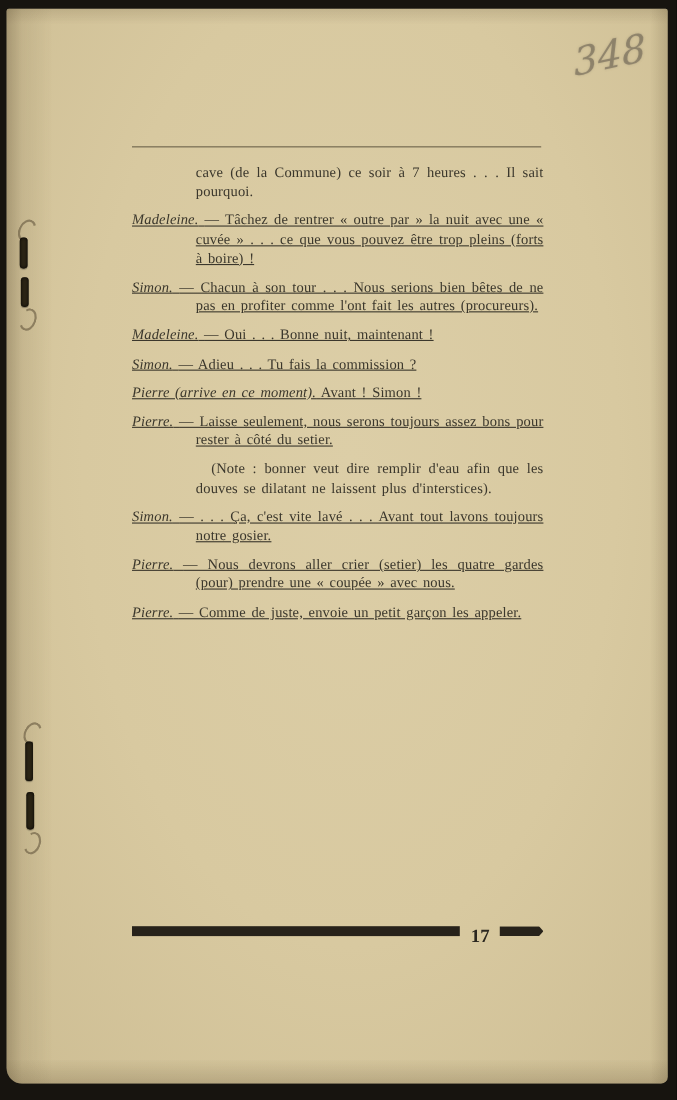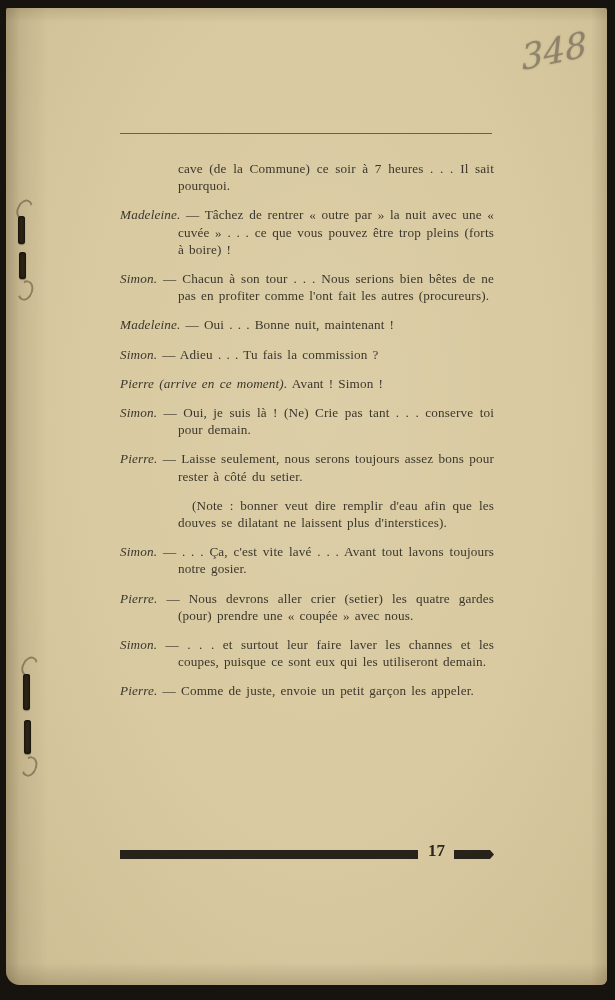--- a/index.html
+++ b/index.html
@@ -42,29 +42,29 @@
     font-size:35px; line-height:1;
     color:rgba(116,106,88,0.62);
     text-shadow:0 0 2px rgba(116,106,88,0.35);
     transform:rotate(-12deg) skewX(-8deg);
   }
   .textblock {
     position:absolute; left:114px; top:140px; width:374px;
     color:#3b372c; font-size:13.2px; line-height:17.2px;
     text-align:justify; word-spacing:1.6px; letter-spacing:0.15px;
   }
-  .textblock p { margin:12px 0 9px 0; }
-  .hang { padding-left:58px; text-indent:-58px; }
+  .textblock p { margin:0 0 9px 0; }
+  .hang { padding-left:58px; text-indent:-58px;text-decoration:underline; }
   .cont { padding-left:58px; }
   .note { padding-left:58px; text-indent:14px; margin-top:-6px; }
   .speaker { font-style:italic; }
   .term { }
   .footer {
     position:absolute; left:114px; top:834px; width:374px;
-    display:flex; align-items:flex-end;
+    display:flex; align-items:flex-start;
   }
   .bar-long { flex:1; height:9px; background:#27221a; }
   .pageno {
     margin:0 9px 0 10px; font-weight:bold; font-size:17px;
     color:#2b2720; line-height:1;
   }
   .bar-short {
     width:40px; height:9px; background:#27221a;
     clip-path:polygon(0 0, 90% 0, 100% 50%, 90% 100%, 0 100%);
   }
@@ -89,26 +89,24 @@
 
     <div class="rule"></div>
 
     <div class="textblock">
       <p class="cont"><span class="speaker"></span><span>cave (de la Commune) ce soir à 7 heures . . . Il sait pourquoi.</span></p>
       <p class="hang"><span class="speaker">Madeleine.</span> <span>— Tâchez de rentrer « outre par » la nuit avec une « cuvée » . . .  ce que vous pouvez être trop pleins (forts à boire) !</span></p>
       <p class="hang"><span class="speaker">Simon.</span> <span>— Chacun à son tour . . .  Nous serions bien bêtes de ne pas en profiter comme l'ont fait les autres (procureurs).</span></p>
       <p class="hang"><span class="speaker">Madeleine.</span> <span>— Oui . . .  Bonne nuit, maintenant !</span></p>
       <p class="hang"><span class="speaker">Simon.</span> <span>— Adieu . . .  Tu fais la commission ?</span></p>
       <p class="hang"><span class="speaker">Pierre (arrive en ce moment).</span> <span>Avant ! Simon !</span></p>
-      <p class="hang"><span class="speaker">Simon.</span> <span>— Oui, je suis là ! (Ne) Crie pas tant . . . conserve toi pour demain.</span></p>
       <p class="hang"><span class="speaker">Pierre.</span> <span>— Laisse seulement, nous serons toujours assez bons pour rester à côté du setier.</span></p>
       <p class="note"><span>(Note : </span><span class="term">bonner</span><span> veut dire remplir d'eau afin que les douves se dilatant ne laissent plus d'interstices).</span></p>
       <p class="hang"><span class="speaker">Simon.</span> <span>— . . . Ça, c'est vite lavé . . .  Avant tout lavons toujours notre gosier.</span></p>
       <p class="hang"><span class="speaker">Pierre.</span> <span>— Nous devrons aller crier (setier) les quatre gardes (pour) prendre une « coupée » avec nous.</span></p>
-      <p class="hang"><span class="speaker">Simon.</span> <span>— . . . et surtout leur faire laver les channes et les coupes, puisque ce sont eux qui les utiliseront demain.</span></p>
       <p class="hang"><span class="speaker">Pierre.</span> <span>— Comme de juste, envoie un petit garçon les appeler.</span></p>
     </div>
 
     <div class="footer">
       <div class="bar-long"></div>
       <div class="pageno">17</div>
       <div class="bar-short"></div>
     </div>
 
   </div>

